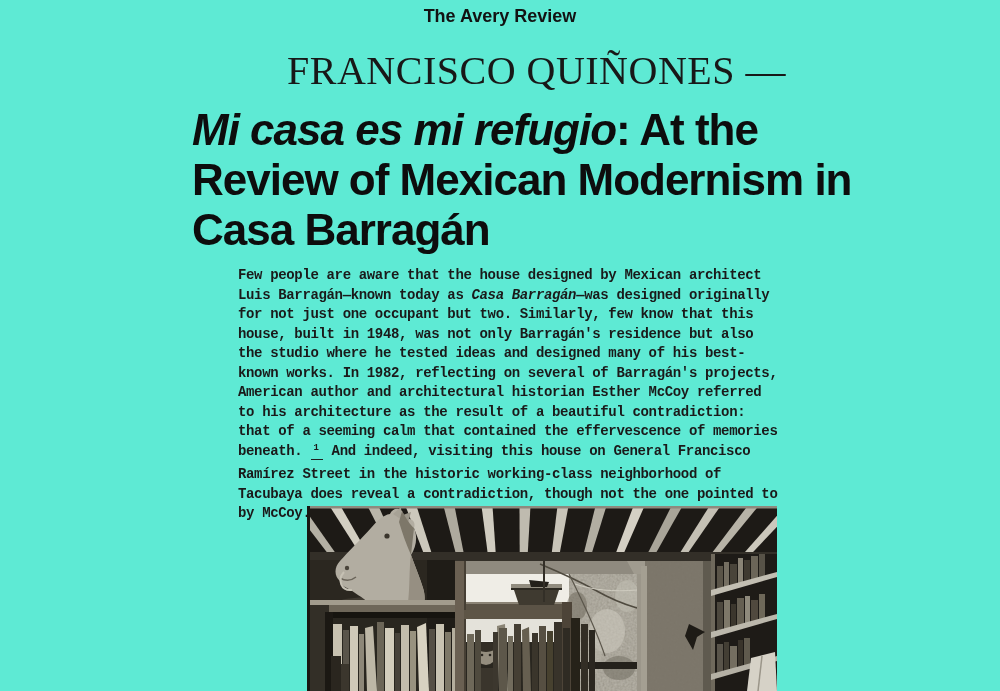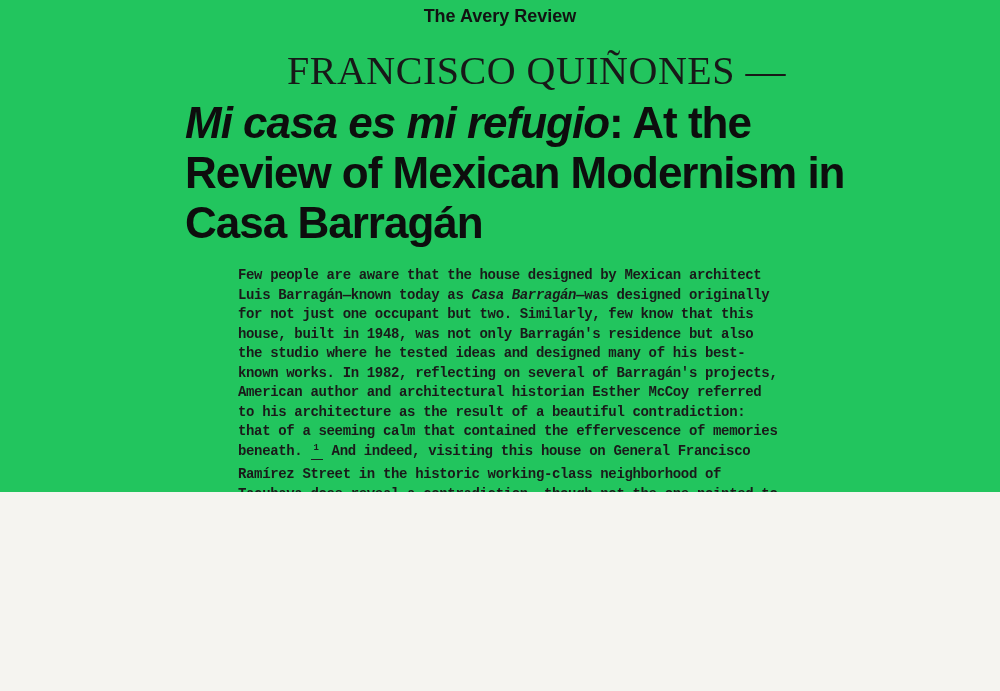--- a/index.html
+++ b/index.html
@@ -1,17 +1,17 @@
 <!DOCTYPE html>
 <html><head>
 <meta charset="utf-8">
 <style>
   html,body{margin:0;padding:0;}
   body{background:#f5f4f0;font-family:"Liberation Sans",sans-serif;}
-  .page{position:relative;width:1000px;height:492px;background:#22c55e;overflow:hidden;color:#141414;}
+  .page{position:relative;width:1000px;height:691px;background:#5eead4;overflow:hidden;color:#141414;}
 
   .masthead{position:absolute;top:5px;left:0;width:1000px;text-align:center;}
   .masthead a{display:inline-block;font-size:18px;font-weight:700;color:#121212;letter-spacing:0;line-height:22px;text-decoration:none;cursor:pointer;}
 
   .author{position:absolute;top:49px;left:185px;width:703px;text-align:center;
     font-family:"Liberation Serif",serif;font-weight:400;font-size:40px;line-height:44px;
     letter-spacing:.5px;color:#181818;white-space:nowrap;}
 
   .title{position:absolute;top:98px;left:185px;width:760px;
     font-weight:700;color:#0d0d0d;font-size:44px;line-height:50px;letter-spacing:-1px;}
@@ -31,21 +31,21 @@
 <body>
 
 <div class="page">
 
   <div class="masthead">
     <a>The Avery Review</a>
   </div>
 
   <div class="author">FRANCISCO QUIÑONES —</div>
 
-  <h1 class="title" style="margin:0;">
+  <h1 class="title" style="margin:7px;">
     <span class="line"><span class="it">Mi casa es mi refugio</span><span>: At the</span></span>
     <span class="line">Review of Mexican Modernism in</span>
     <span class="line">Casa Barragán</span>
   </h1>
 
   <p class="bodycopy" style="margin:0;"><span>Few people are aware that the house designed by Mexican architect Luis Barragán—known today as </span><span class="it">Casa Barragán</span><span>—was designed originally for not just one occupant but two. Similarly, few know that this house, built in 1948, was not only Barragán's residence but also the studio where he tested ideas and designed many of his best-known works. In 1982, reflecting on several of Barragán's projects, American author and architectural historian Esther McCoy referred to his architecture as the result of a beautiful contradiction: that of a seeming calm that contained the effervescence of memories beneath. </span><sup class="fn">1</sup><span> And indeed, visiting this house on General Francisco Ramírez Street in the historic working-class neighborhood of Tacubaya does reveal a contradiction, though not the one pointed to by McCoy.</span></p>
 
   <figure class="figure" style="margin:0;">
     <svg width="470" height="185" viewBox="0 0 470 185" xmlns="http://www.w3.org/2000/svg">
       <defs>

